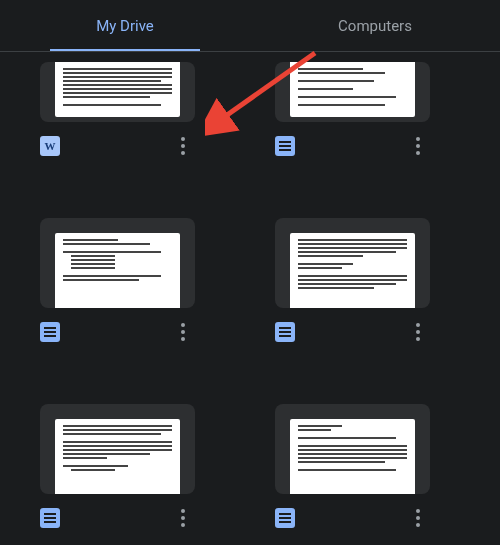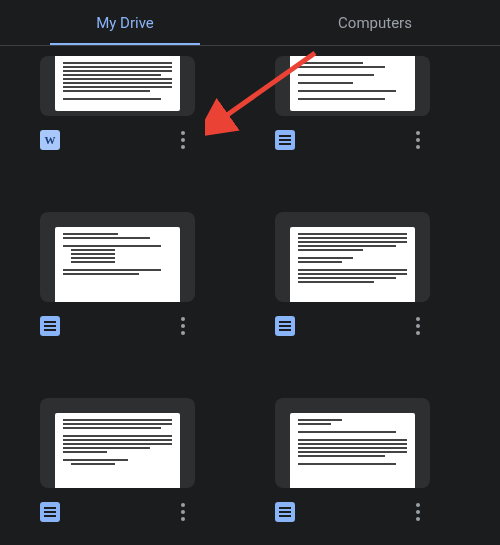--- a/index.html
+++ b/index.html
@@ -6,21 +6,21 @@
   body {
     background: #1a1c1e;
     font-family: -apple-system, BlinkMacSystemFont, "Segoe UI", Roboto, sans-serif;
     width: 500px;
     height: 545px;
     overflow: hidden;
     color: #e8eaed;
   }
   .tabs {
     display: flex;
-    height: 46px;
+    height: 52px;
     border-bottom: 1px solid #3c4043;
   }
   .tab {
     flex: 1;
     display: flex;
     align-items: center;
     justify-content: center;
     font-size: 15px;
     cursor: pointer;
     position: relative;

